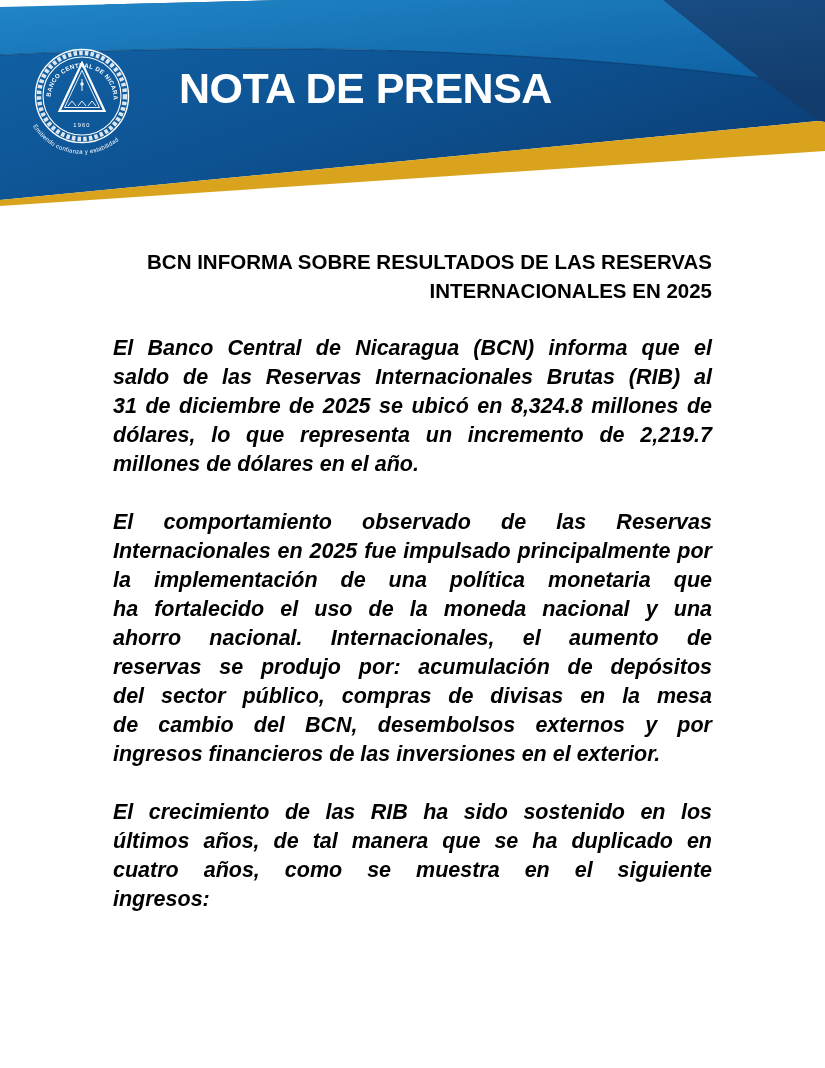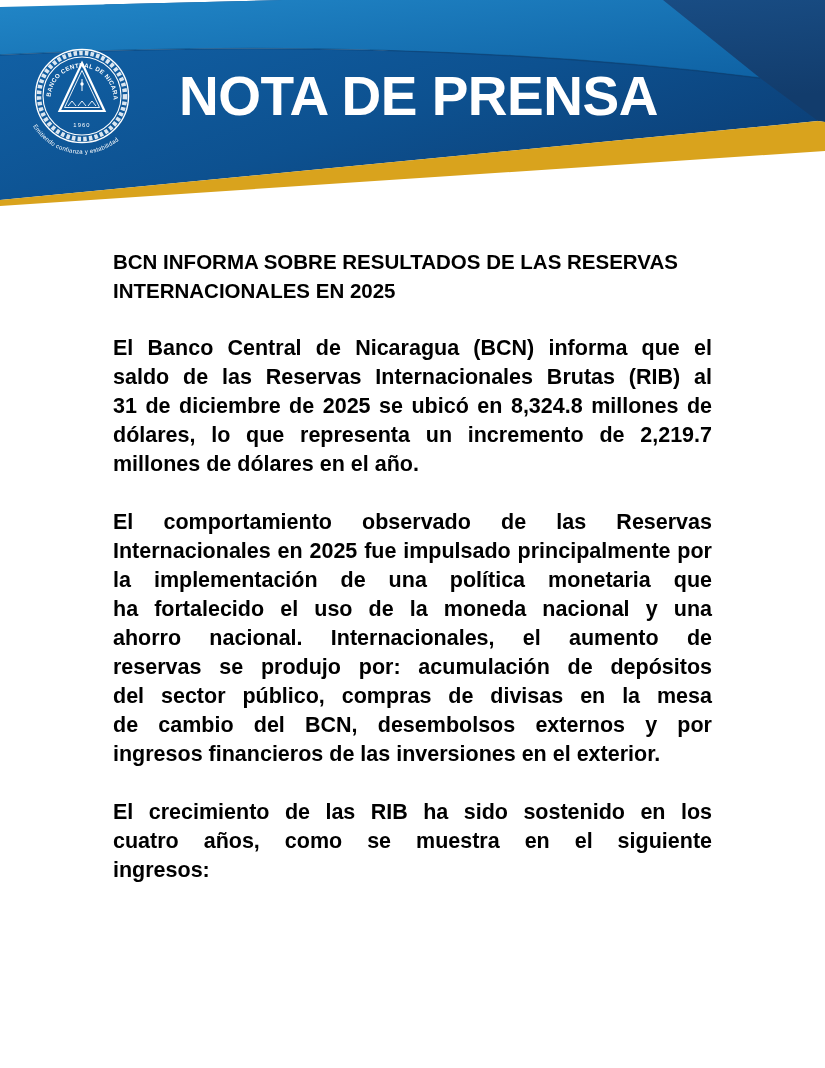--- a/index.html
+++ b/index.html
@@ -10,33 +10,33 @@
     position: relative;
     overflow: hidden;
   }
 
   
   .banner { position: absolute; top: 0; left: 0; width: 825px; height: 215px; }
   .banner svg { display: block; }
 
   .banner-title {
     position: absolute; left: 179px; top: 64px;
-    font-size: 55px; font-weight: bold; letter-spacing: -0.5px;
+    font-size: 43px; font-weight: bold; letter-spacing: -0.5px;
     color: #ffffff; white-space: nowrap;
   }
 
   
   .content {
     position: absolute; left: 113px; top: 247px; width: 599px;
     color: #000000; font-weight: bold;
     font-size: 21.5px; line-height: 29px;
   }
   .headline { margin: 0 0 29px 0; font-size: 20.5px; }
-  .para { margin: 12px 0 29px 0; }
-  .hline { text-align: left; }
+  .para { margin: 12px 0 29px 0; font-style: italic; }
+  .hline { text-align: right; }
   .jline { text-align: justify; text-align-last: justify; }
   .jline.last { text-align-last: left; }
 </style>
 </head>
 <body>
 
 <div class="banner">
   <svg width="825" height="215" viewBox="0 0 825 215">
     <defs>
       <linearGradient id="gBright" x1="0" y1="0" x2="1" y2="1">
@@ -113,16 +113,17 @@
       <div class="jline">ha fortalecido el uso de la moneda nacional y una</div>
       <div class="jline">ahorro nacional. Internacionales, el aumento de</div>
       <div class="jline">reservas se produjo por: acumulación de depósitos</div>
       <div class="jline">del sector público, compras de divisas en la mesa</div>
       <div class="jline">de cambio del BCN, desembolsos externos y por</div>
       <div class="jline last">ingresos financieros de las inversiones en el exterior.</div>
     </div>
 
   <div class="para">
       <div class="jline">El crecimiento de las RIB ha sido sostenido en los</div>
+      <div class="jline">últimos años, de tal manera que se ha duplicado en</div>
       <div class="jline">cuatro años, como se muestra en el siguiente</div>
       <div class="jline last">ingresos:</div>
     </div>
 </div>
 
 </body></html>

